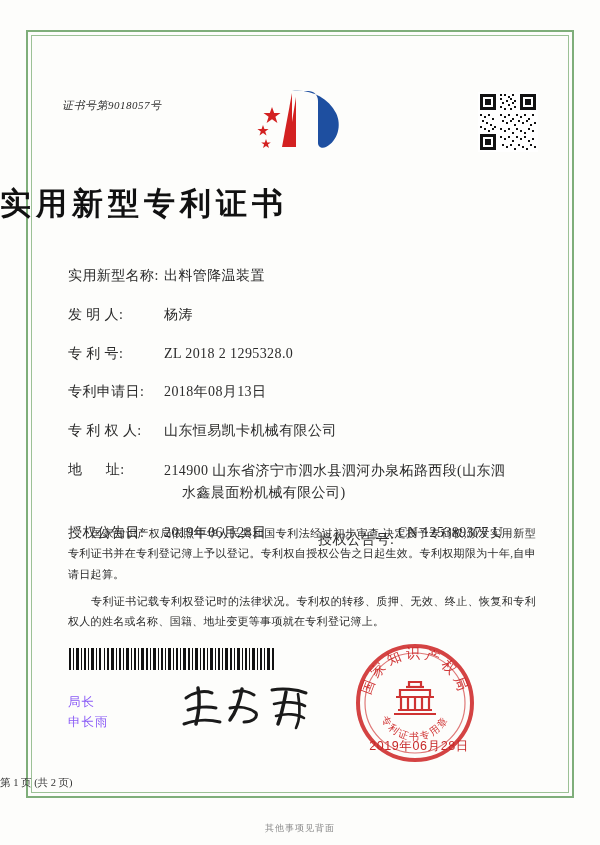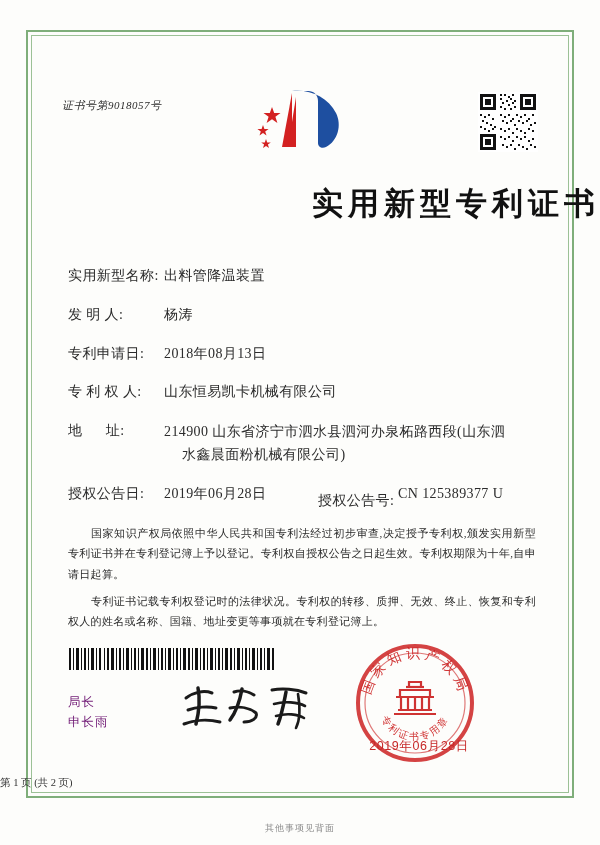--- a/index.html
+++ b/index.html
@@ -83,21 +83,21 @@
     width: 60px;
     height: 60px;
   }
 
   
   .main-title {
     position: absolute;
     left: 0;
     top: 183px;
     width: 600px;
-    text-align: right;
+    text-align: left;
     font-size: 31px;
     font-weight: bold;
     letter-spacing: 5px;
     color: #111;
     font-family: "Liberation Serif", serif;
   }
 
   
   .fields {
     position: absolute;
@@ -174,21 +174,21 @@
   }
 
   
   .director {
     position: absolute;
     left: 68px;
     top: 692px;
     font-size: 12.5px;
     line-height: 1.6;
     letter-spacing: 1px;
-    color: #701a75;
+    color: #8b5cf6;
   }
   .signature {
     position: absolute;
     left: 178px;
     top: 680px;
     width: 135px;
     height: 55px;
   }
 
   
@@ -352,20 +352,24 @@
     <div class="field-row">
       <span class="field-label lbl-wide">实用新型名称:</span>
       <span class="field-value">出料管降温装置</span>
     </div>
 
     <div class="field-row">
       <span class="field-label lbl-wide">发 明 人:</span>
       <span class="field-value">杨涛</span>
     </div>
 
+    <div class="field-row">
+      <span class="field-label lbl-wide">专 利 号:</span>
+      <span class="field-value">ZL 2018 2 1295328.0</span>
+    </div>
 
     <div class="field-row">
       <span class="field-label lbl-wide">专利申请日:</span>
       <span class="field-value">2018年08月13日</span>
     </div>
 
     <div class="field-row">
       <span class="field-label lbl-wide">专 利 权 人:</span>
       <span class="field-value">山东恒易凯卡机械有限公司</span>
     </div>

